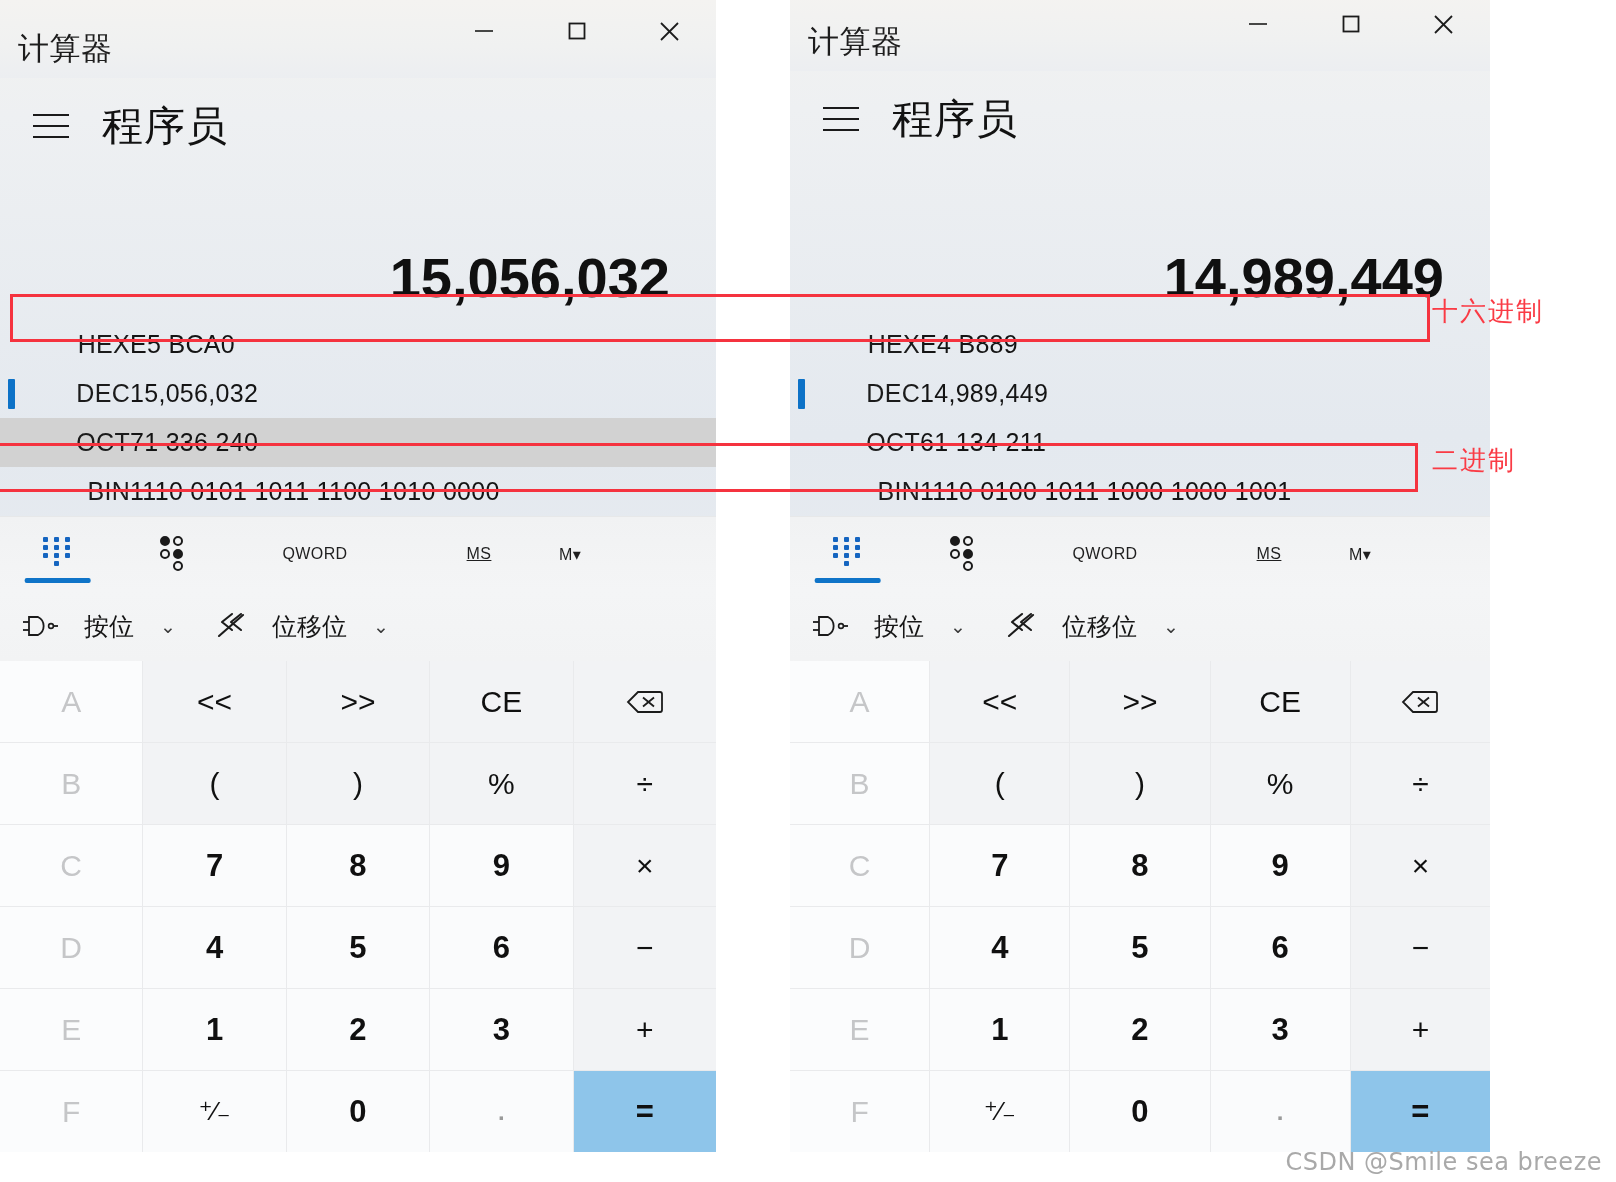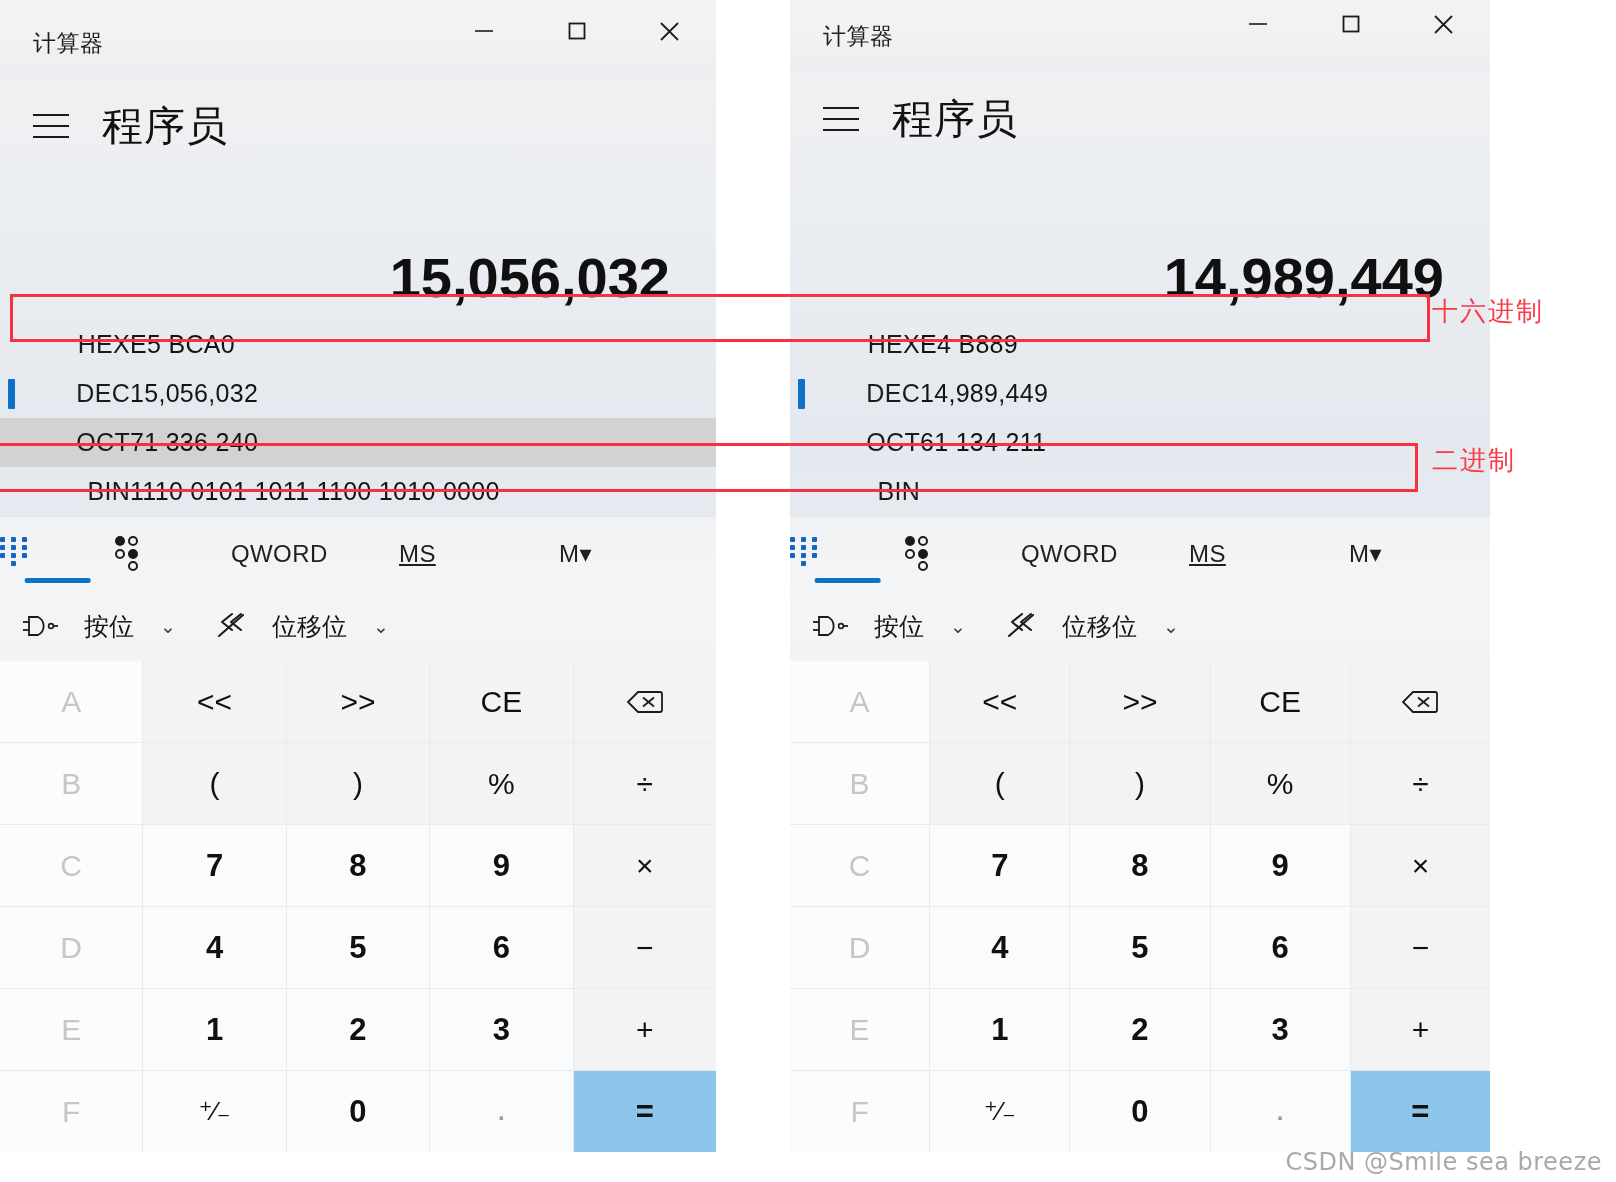--- a/index.html
+++ b/index.html
@@ -31,23 +31,23 @@
   
   .titlebar {
     height: 78px;
     flex: 0 0 78px;
     display: flex;
     align-items: flex-start;
     position: relative;
     background: linear-gradient(180deg,#f4f3f1 0%, #f0f1f1 60%, #eceef1 100%);
   }
   .titlebar-text {
-    font-size: 23px;
+    font-size: 31px;
     color: #1d1d1d;
-    padding-left: 33px;
+    padding-left: 18px;
     padding-top: 28px;
     letter-spacing: 0.5px;
     white-space: nowrap;
   }
   .win-controls {
     position: absolute;
     right: 0;
     top: 0;
     display: flex;
     height: 62px;
@@ -151,25 +151,25 @@
   .tabstrip {
     flex: 0 0 74px;
     display: flex;
     align-items: stretch;
     background: linear-gradient(180deg,#f1f2f3 0%, #f4f5f6 100%);
     border-top: 1px solid #e7e8e9;
   }
   .tab {
     display: flex;
     flex-direction: column;
-    align-items: flex-start;
+    align-items: center;
     justify-content: center;
     position: relative;
     color: #1f1f1f;
-    font-size: 24px;
+    font-size: 16px;
     letter-spacing: 0.4px;
   }
   .tab .underline {
     position: absolute;
     bottom: 8px;
     left: 50%;
     transform: translateX(-50%);
     width: 58%;
     height: 5px;
     background: #0f74c8;
@@ -543,20 +543,21 @@
           <span class="sel-bar"></span>
           <span class="base-label">DEC</span>
           <span class="base-value">14,989,449</span>
         </div>
         <div class="base-row">
           <span class="base-label">OCT</span>
           <span class="base-value">61 134 211</span>
         </div>
         <div class="base-row">
           <span class="base-label">BIN</span>
+          <span class="base-value">1110 0100 1011 1000 1000 1001</span>
         </div>
       </div>
       <div class="tabstrip">
         <div class="tab tab-keypad">
           <span class="ico-keypad">
             <i style="left:0px;top:0px"></i>
             <i style="left:11px;top:0px"></i>
             <i style="left:22px;top:0px"></i>
             <i style="left:0px;top:8px"></i>
             <i style="left:11px;top:8px"></i>

